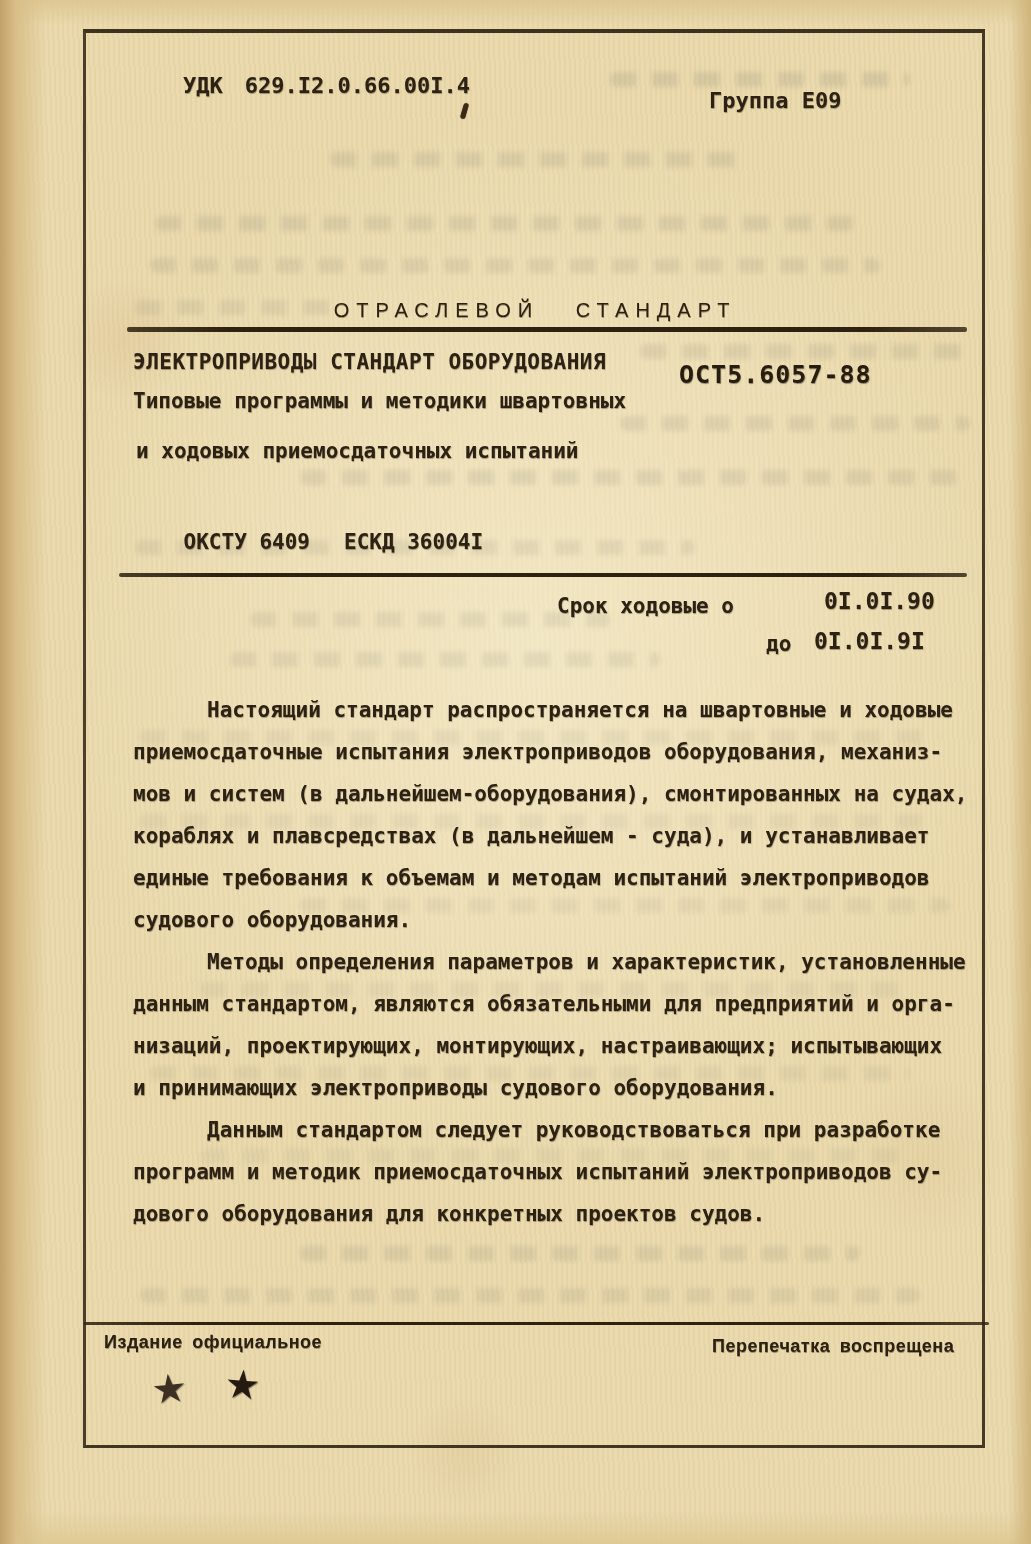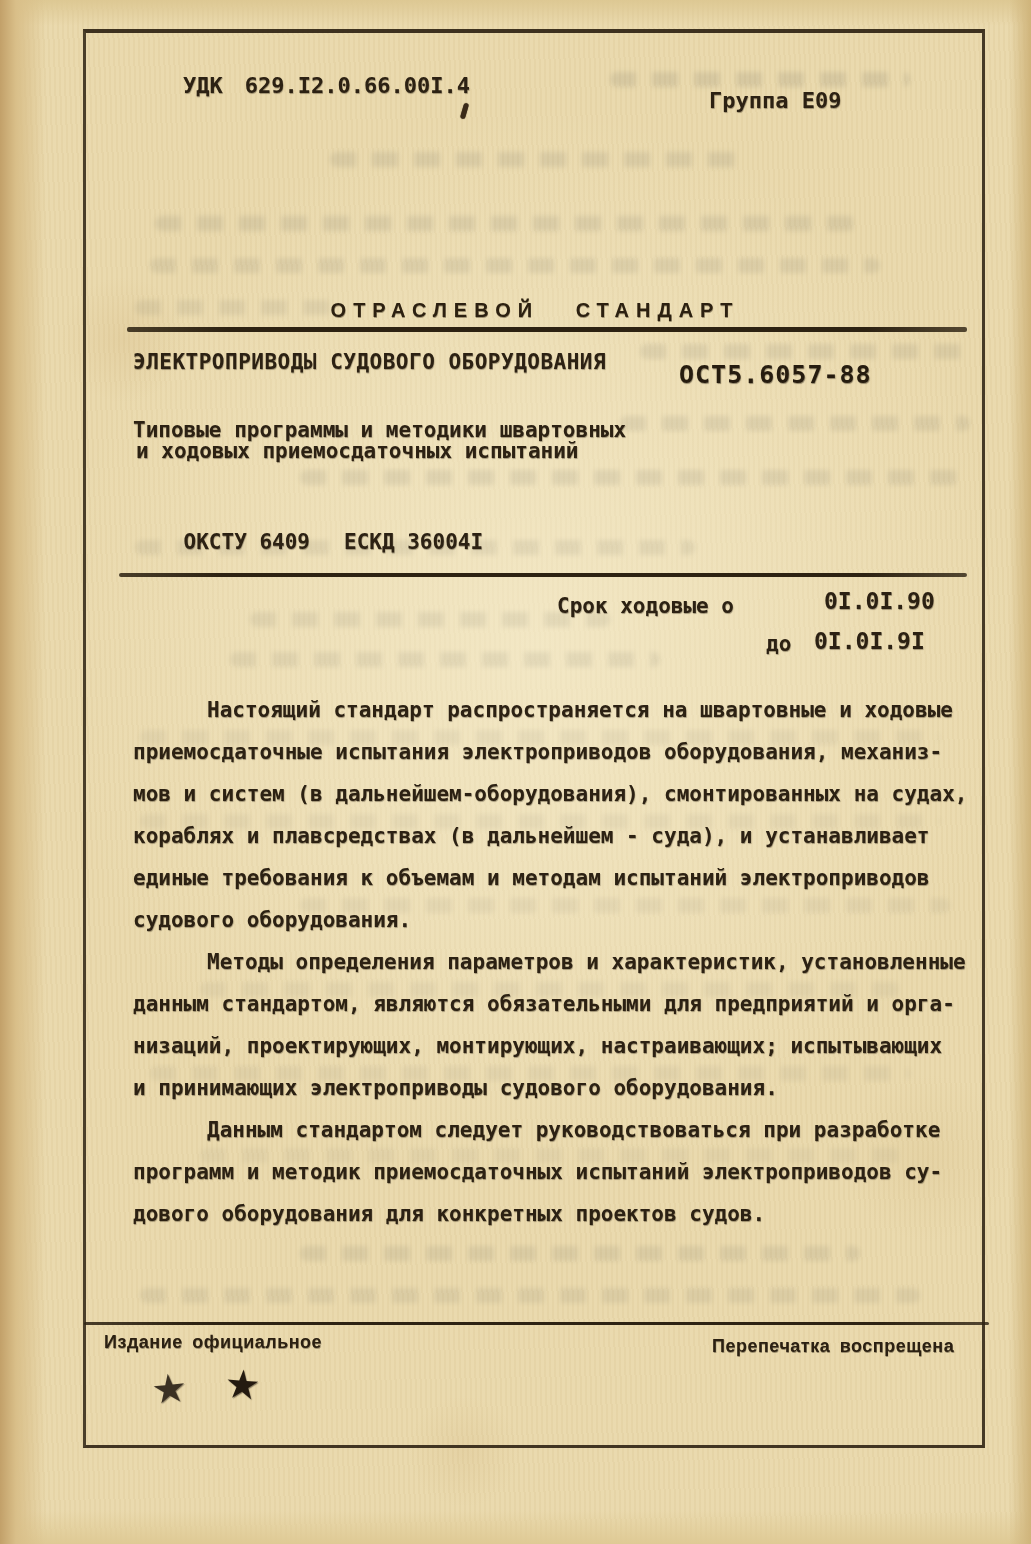--- a/index.html
+++ b/index.html
@@ -36,21 +36,21 @@
     font-size:21px;
     color:#2c2113;
     text-shadow:0.5px 0.8px 0.7px rgba(44,33,19,0.38);
     white-space:pre;
   }
   .rule{position:absolute;background:linear-gradient(90deg, rgba(45,34,18,0.85), #2d2212 12%, #2d2212 88%, rgba(45,34,18,0.8));border-radius:2px;}
   .std-header{
     position:absolute;left:90px;top:299px;width:890px;
     text-align:center;
     font-family:"Liberation Sans", sans-serif;
-    font-weight:bold;font-size:20px;
+    font-weight:normal;font-size:20px;
     letter-spacing:7px;word-spacing:24px;
     color:#2c2010;
     text-shadow:0.4px 0.6px 0.5px rgba(44,32,16,0.4);
   }
   .docnum{
     position:absolute;left:679px;top:360px;
     font-family:"DejaVu Sans Mono", monospace;
     font-weight:bold;font-size:25px;letter-spacing:1px;
     color:#261c0f;
     text-shadow:0.6px 0.9px 0.8px rgba(38,28,15,0.45);
@@ -117,23 +117,23 @@
 
   <div class="tw" style="left:130px;top:48px;font-size:22px">
     <span>УДК</span><span style="display:inline-block;width:22px"></span><span>629.I2.0.66.00I.4</span>
   </div>
 
   <div class="tw" style="left:709px;top:88px;font-size:22px">Группа Е09</div>
 
   <div class="std-header">ОТРАСЛЕВОЙ СТАНДАРТ</div>
   <div class="rule" style="left:127px;top:327px;width:840px;height:5px"></div>
 
-  <div class="tw" style="left:133px;top:350px;letter-spacing:0.5px">ЭЛЕКТРОПРИВОДЫ СУДОВОГО ОБОРУДОВАНИЯ</div>
+  <div class="tw" style="left:133px;top:350px;letter-spacing:0.5px">ЭЛЕКТРОПРИВОДЫ СТАНДАРТ ОБОРУДОВАНИЯ</div>
   <div class="docnum">ОСТ5.6057-88</div>
-  <div class="tw" style="left:133px;top:418px">Типовые программы и методики швартовных</div>
+  <div class="tw" style="left:133px;top:389px">Типовые программы и методики швартовных</div>
   <div class="tw" style="left:136px;top:439px">и ходовых приемосдаточных испытаний</div>
 
   <div class="tw" style="left:133px;top:506px">
     <span>ОКСТУ 6409</span><span style="display:inline-block;width:34px"></span><span>ЕСКД 36004I</span>
   </div>
 
   <div class="rule" style="left:119px;top:573px;width:848px;height:4px"></div>
 
   <div class="tw" style="left:557px;top:594px">Срок ходовые о</div>
   <div class="tw" style="left:824px;top:588px;font-size:23px">0I.0I.90</div>

